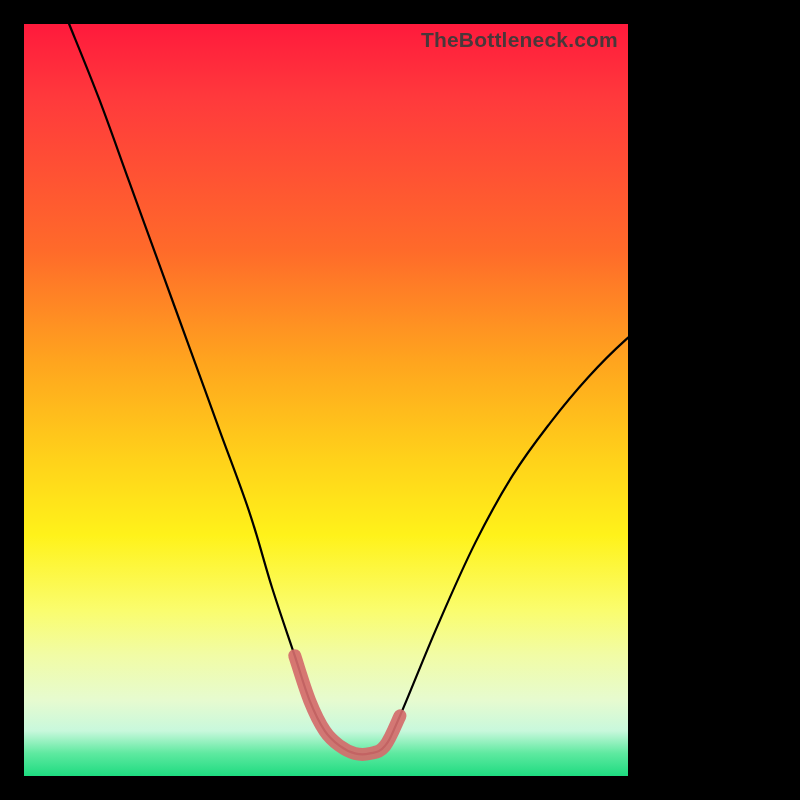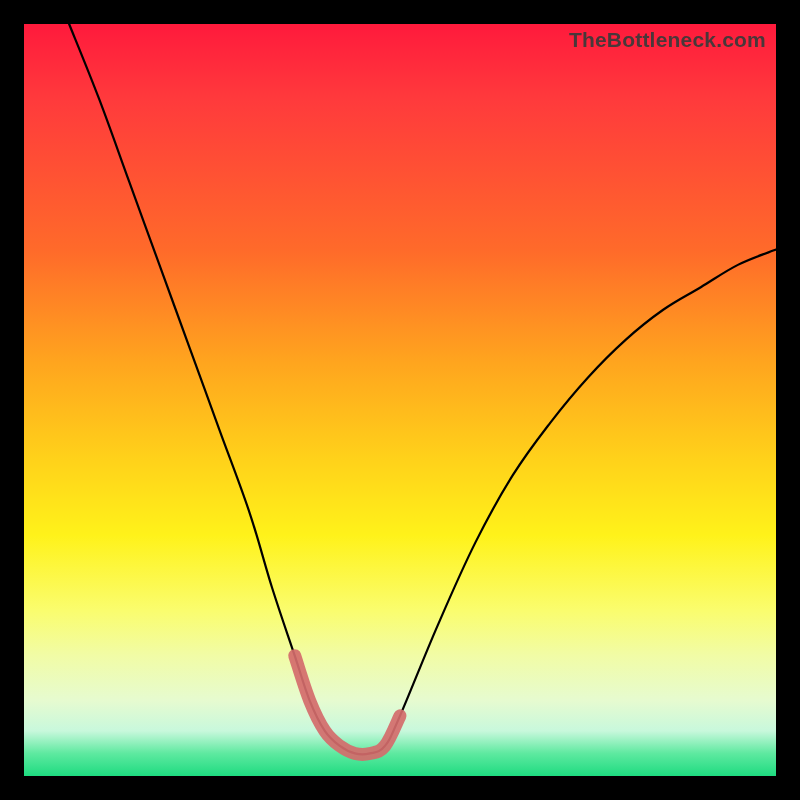--- a/index.html
+++ b/index.html
@@ -16,21 +16,21 @@
     left: 0;
     top: 0;
     width: 800px;
     height: 800px;
     background: #000;
   }
   .plot {
     position: absolute;
     left: 24px;
     top: 24px;
-    width: 752px;
+    width: 604px;
     height: 752px;
     
     background: linear-gradient(
       to bottom,
       #ff1a3c 0%,
       #ff3a3c 10%,
       #ff6a2a 30%,
       #ffa51e 45%,
       #ffd21a 58%,
       #fff21a 68%,

